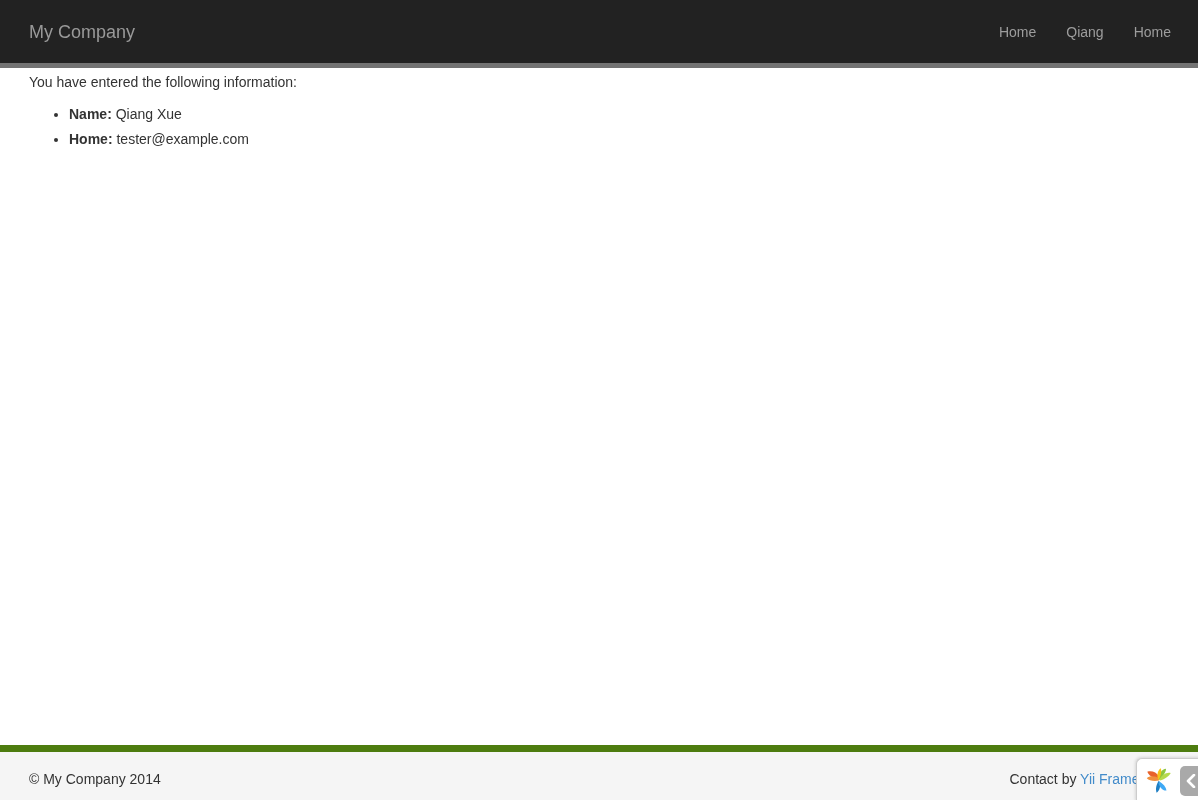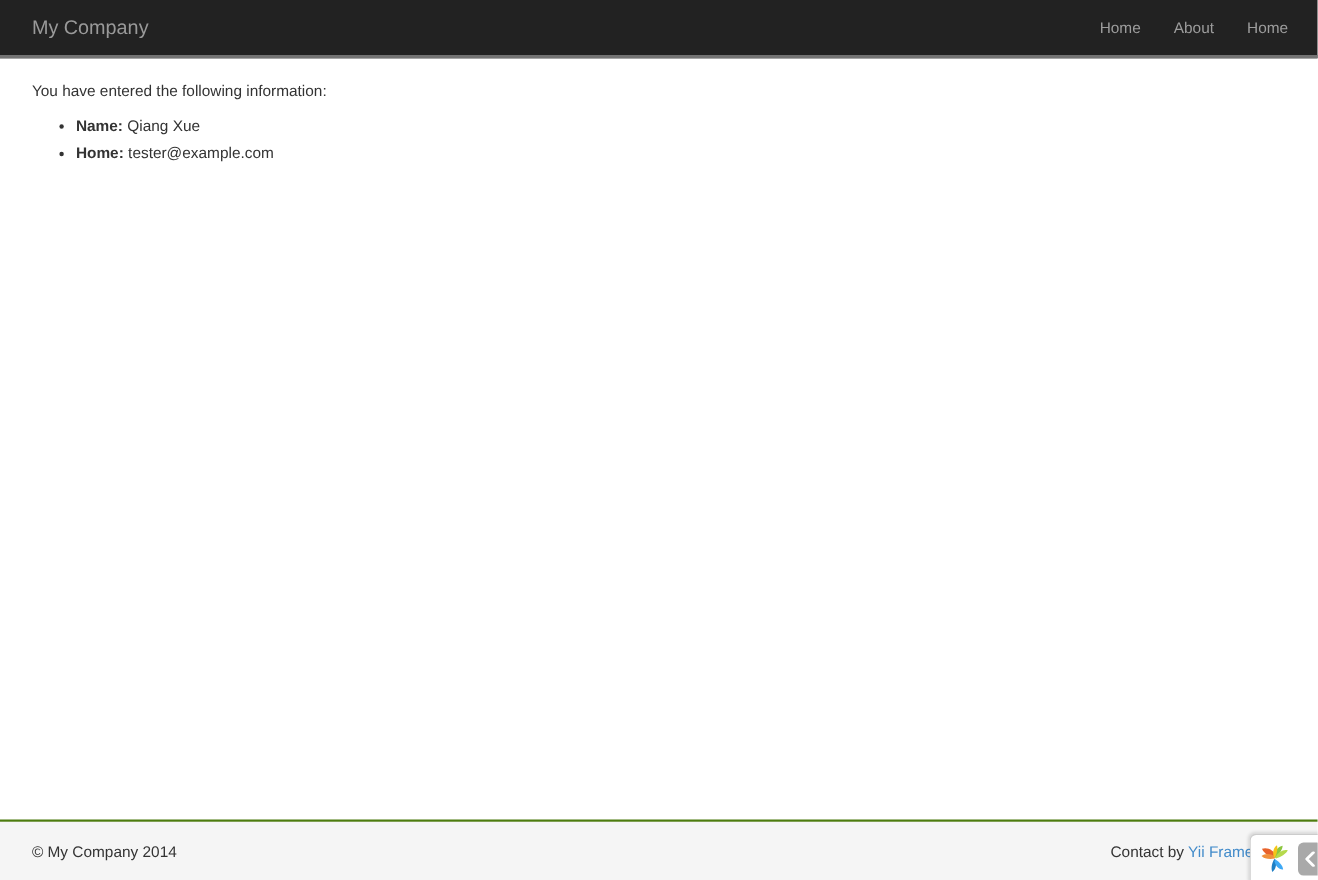--- a/index.html
+++ b/index.html
@@ -16,23 +16,23 @@
     height: 800px;
     overflow: hidden;
     background: #fff;
   }
 
   
   .navbar {
     position: absolute;
     top: 0; left: 0;
     width: 1198px;
-    height: 53px;
+    height: 68px;
     background: #222222;
-    border-bottom: 3px solid #737373;
+    border-bottom: 5px solid #737373;
     display: flex;
     align-items: center;
     justify-content: space-between;
   }
   .navbar-brand {
     color: #999999;
     font-size: 18px;
     line-height: 20px;
     padding: 15px 15px 15px 15px;
     margin-left: 14px;
@@ -93,21 +93,21 @@
   }
 
   
   .footer {
     position: absolute;
     left: 0;
     top: 745px;
     width: 1198px;
     height: 55px;
     background: #f5f5f5;
-    border-top: 2px solid #4d7c0f;
+    border-top: 7px solid #4d7c0f;
   }
   .footer-inner {
     position: relative;
     width: 1198px;
     height: 54px;
     padding: 0 29px;
     display: flex;
     align-items: center;
     justify-content: space-between;
   }
@@ -173,21 +173,21 @@
 <div class="page">
 
   <div class="navbar">
     <a class="navbar-brand" href="#">My Company</a>
 
     <ul class="nav-links">
       <li>
         <a href="#">Home</a>
       </li>
       <li>
-        <a href="#">About</a>
+        <a href="#">Qiang</a>
       </li>
       <li>
         <a href="#">Home</a>
       </li>
     </ul>
   </div>
 
   <div class="container">
     <div class="content-wrap">
       <p class="lead-text">You have entered the following information:</p>

